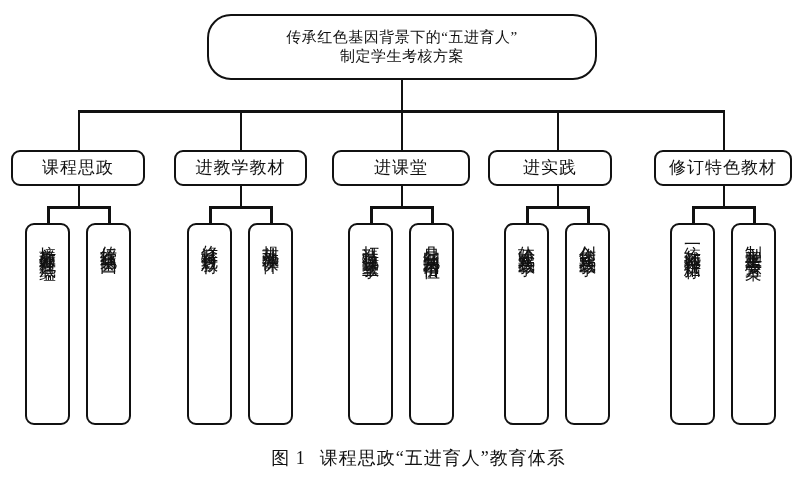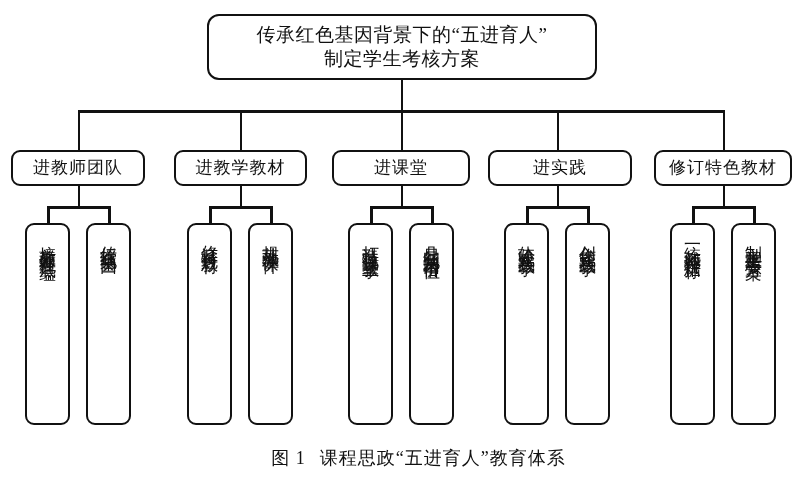--- a/index.html
+++ b/index.html
@@ -29,22 +29,22 @@
     background: #ffffff;
     display: flex;
     align-items: center;
     justify-content: center;
     text-align: center;
     line-height: 1.28;
   }
 
   
   .root {
-    border-radius: 12px;
-    font-size: 19px;
+    border-radius: 24px;
+    font-size: 15px;
     letter-spacing: 0.5px;
     padding: 4px 14px;
   }
   .root .txt { display: block; }
 
   
   .lvl2 {
     border-radius: 9px;
     font-size: 17px;
     letter-spacing: 1px;
@@ -103,29 +103,29 @@
 
   <div class="ln hline" style="left:79px; top:110px; width:645px;"></div>
 
   <div class="ln vline" style="left:77.75px;  top:110px; height:40px;"></div>
   <div class="ln vline" style="left:239.75px; top:110px; height:40px;"></div>
   <div class="ln vline" style="left:400.5px;  top:110px; height:40px;"></div>
   <div class="ln vline" style="left:556.75px; top:110px; height:40px;"></div>
   <div class="ln vline" style="left:722.75px; top:110px; height:40px;"></div>
 
   <div class="node lvl2" style="left:11px; top:150px; width:134px; height:36px;">
-    <span>进教师团队</span>
+    <span>课程思政</span>
   </div>
   <div class="node lvl2" style="left:174px; top:150px; width:133px; height:36px;">
     <span>进教学教材</span>
   </div>
   <div class="node lvl2" style="left:332px; top:150px; width:138px; height:36px;">
     <span>进课堂</span>
   </div>
-  <div class="node lvl2" style="left:488px; top:150px; width:144px; height:36px;">
+  <div class="node lvl2" style="left:488px; top:150px; width:124px; height:36px;">
     <span>进实践</span>
   </div>
   <div class="node lvl2" style="left:654px; top:150px; width:138px; height:36px;">
     <span>修订特色教材</span>
   </div>
 
   <div class="ln vline" style="left:77.75px; top:186px; height:22px;"></div>
   <div class="ln hline" style="left:48px;   top:206px; width:62px;"></div>
   <div class="ln vline" style="left:47px;   top:206px; height:18px;"></div>
   <div class="ln vline" style="left:108px;  top:206px; height:18px;"></div>

